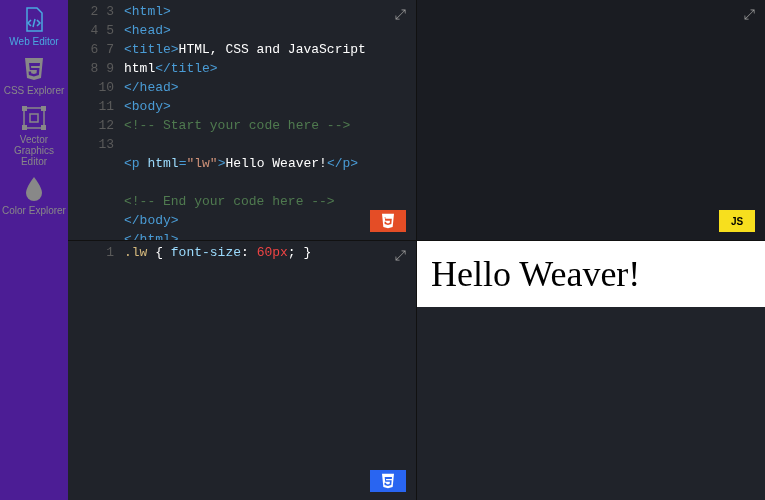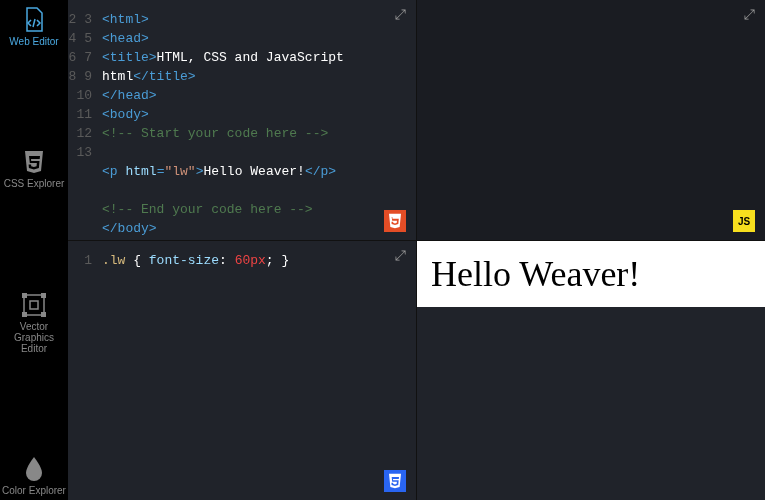--- a/index.html
+++ b/index.html
@@ -5,27 +5,26 @@
 * { margin: 0; padding: 0; box-sizing: border-box; }
 body {
   width: 765px; height: 500px;
   background: #1e1e1e;
   font-family: "Segoe UI", Arial, sans-serif;
   overflow: hidden;
   display: flex;
 }
 .sidebar {
   width: 68px;
-  background: #000000;
+  background: #4c1d95;
   display: flex;
   flex-direction: column;
   align-items: center;
   padding-top: 2px;
   gap: 0;
-  justify-content: space-between;
 }
 .sb-item {
   display: flex;
   flex-direction: column;
   align-items: center;
   color: #888;
   font-size: 10px;
   cursor: pointer;
   padding: 4px 2px;
   width: 100%;
@@ -53,34 +52,35 @@
   position: absolute;
   top: 6px; right: 10px;
   color: #999;
   font-size: 14px;
   cursor: pointer;
   z-index: 5;
 }
 .lang-badge {
   position: absolute;
   bottom: 8px; right: 10px;
-  width: 22px; height: 22px;
+  width: 36px; height: 22px;
   display:flex; align-items:center; justify-content:center;
   font-size: 10px; font-weight: bold;
 }
 .badge-html { background:#e44d26; color:#fff; }
 .badge-js { background:#f7df1e; color:#000; }
 .badge-css { background:#2965f1; color:#fff; }
 
 .editor {
   display: flex;
   font-family: Consolas, "Courier New", monospace;
   font-size: 13px;
   line-height: 19px;
-  padding-top: 10px;
+  padding-top: 2px;
+  margin-left: 22px;
 }
 .gutter {
   width: 34px;
   color: #5a5a5a;
   text-align: right;
   padding-right: 10px;
   user-select: none;
 }
 .code { flex: 1; white-space: pre; color: #ccc; }
 .t-tag { color: #4a9cd6; }

